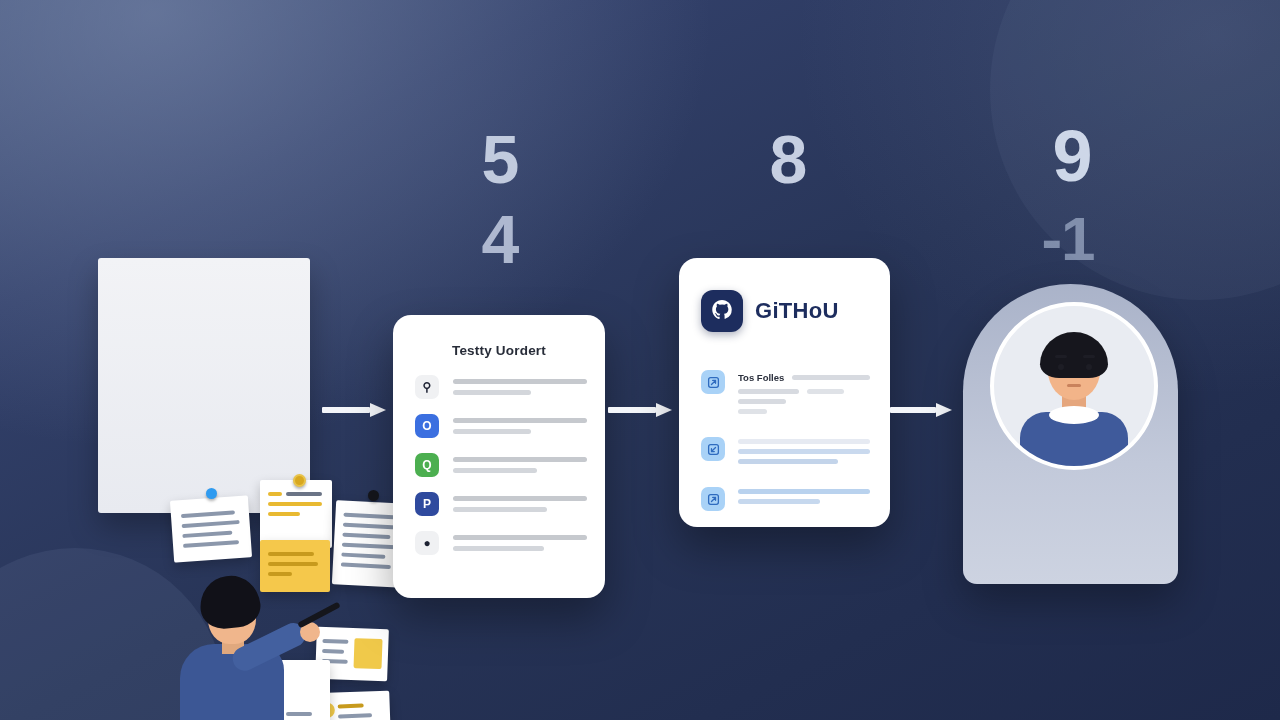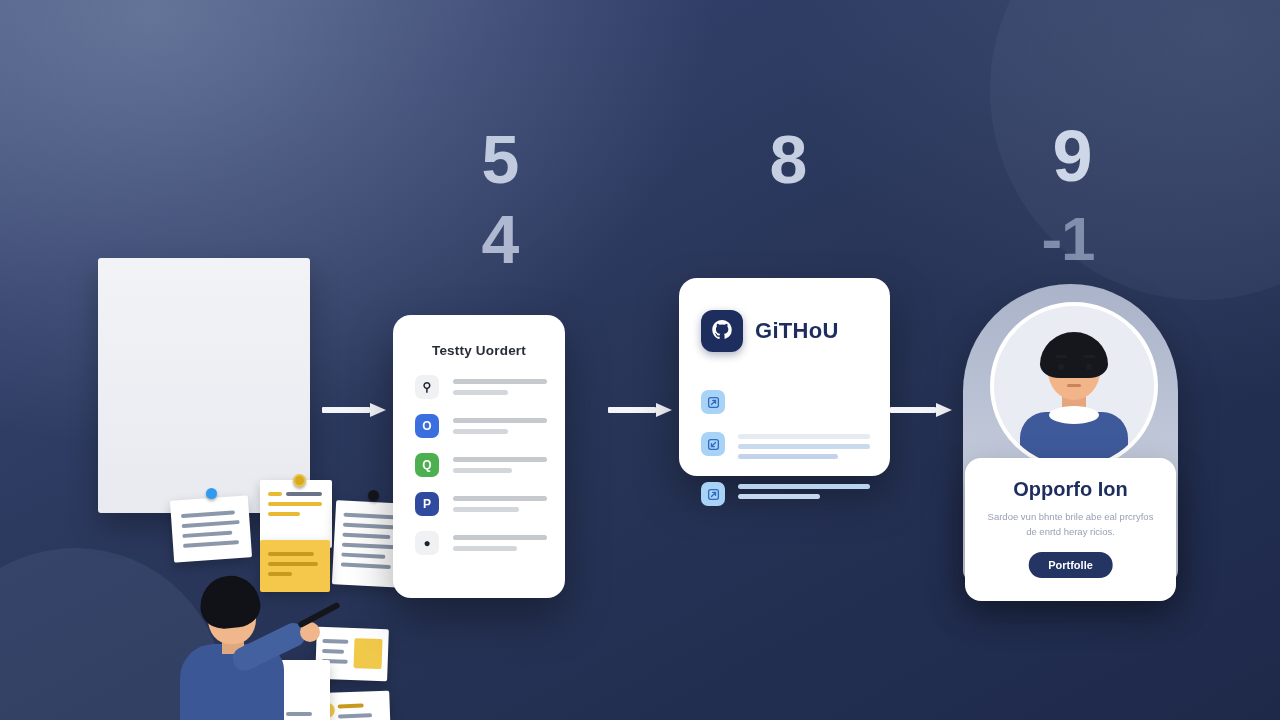--- a/index.html
+++ b/index.html
@@ -87,38 +87,38 @@
   #arrow-3{left:890px;top:403px;width:62px;}
   #arrow-3 .shaft{width:46px;} #arrow-3 .head{left:46px;}
 
   
   .card{
     position:absolute;background:#ffffff;border-radius:18px;
     box-shadow:0 20px 44px rgba(0,0,0,.34);
   }
 
   
-  #card-checklist{left:393px;top:315px;width:172px;height:283px;}
+  #card-checklist{left:393px;top:315px;width:212px;height:283px;}
   #card-checklist .card-title{
     position:absolute;left:0;right:0;top:28px;text-align:center;
     font-size:13.5px;font-weight:700;color:#272c38;letter-spacing:.2px;
   }
   .ck-list{position:absolute;left:22px;top:58px;right:18px;}
   .ck-row{display:flex;align-items:center;height:27px;margin-bottom:12px;}
   .ck-tile{
     width:24px;height:24px;border-radius:7px;flex:0 0 24px;
     display:flex;align-items:center;justify-content:center;
     font-size:12px;font-weight:700;color:#fff;
   }
   .ck-lines{margin-left:14px;flex:1;}
   .ck-l1{height:5px;border-radius:3px;background:#c6c9ce;margin-bottom:6px;}
   .ck-l2{height:5px;border-radius:3px;background:#d3d6db;}
 
   
-  #card-github{left:679px;top:258px;width:211px;height:198px;margin-top:20px;}
+  #card-github{left:679px;top:258px;width:211px;height:269px;}
   .gh-brand{position:absolute;left:22px;top:32px;display:flex;align-items:center;gap:12px;}
   .gh-mark{
     width:42px;height:42px;border-radius:12px;background:#1d2d5e;
     display:flex;align-items:center;justify-content:center;
     box-shadow:0 3px 8px rgba(20,32,70,.35);
   }
   .gh-name{font-size:22px;font-weight:700;color:#1d2d5e;letter-spacing:.3px;}
   .gh-list{position:absolute;left:22px;right:20px;top:112px;}
   .gh-row{display:flex;align-items:flex-start;margin-bottom:18px;}
   .gh-tile{
@@ -304,20 +304,33 @@
       <div class="gh-name">GiTHoU</div>
     </div>
     <div class="gh-list" id="gh-list">
         <div class="gh-row">
           <div class="gh-tile">
             <svg width="13" height="13" viewBox="0 0 16 16">
               <rect x="2" y="2" width="12" height="12" rx="2.5" fill="none" stroke="#2f6bbf" stroke-width="1.6"></rect>
               <path d="M5.5 10.5 10.5 5.5M7 5.5h3.5V9" fill="none" stroke="#2f6bbf" stroke-width="1.6" stroke-linecap="round"></path>
             </svg>
           </div>
+          <div class="gh-body">
+            <div style="display: flex; align-items: center; gap: 8px;">
+              <div class="gh-label" style="margin-bottom: 0px;">Tos Folles</div>
+              <div class="gh-ln" style="flex: 1 1 0%; background: rgb(215, 218, 224); margin-bottom: 0px;"></div>
+            </div>
+            <div style="height: 6px;"></div>
+            <div style="display: flex; gap: 8px;">
+              <div class="gh-ln" style="width: 46%; background: rgb(215, 218, 224);"></div>
+              <div class="gh-ln" style="width: 28%; background: rgb(223, 226, 231);"></div>
+            </div>
+            <div class="gh-ln" style="width: 36%; background: rgb(215, 218, 224);"></div>
+            <div class="gh-ln" style="width: 22%; background: rgb(223, 226, 231);"></div>
+          </div>
         </div>
         <div class="gh-row">
           <div class="gh-tile">
             <svg width="13" height="13" viewBox="0 0 16 16">
               <rect x="2" y="2" width="12" height="12" rx="2.5" fill="none" stroke="#2f6bbf" stroke-width="1.6"></rect>
               <path d="M10.5 5.5 5.5 10.5M9 10.5H5.5V7" fill="none" stroke="#2f6bbf" stroke-width="1.6" stroke-linecap="round"></path>
             </svg>
           </div>
           <div class="gh-body">
             <div class="gh-ln" style="width: 100%; background: rgb(230, 234, 242);"></div>
@@ -352,20 +365,15 @@
       <div class="av-neck"></div>
       <div class="av-collar"></div>
       <div class="av-face"></div>
       <div class="av-hair"></div>
       <div class="av-brow l"></div>
         <div class="av-brow r"></div>
       <div class="av-eye l"></div>
         <div class="av-eye r"></div>
       <div class="av-mouth"></div>
     </div>
-    <div class="pf-card">
-      <div class="pf-title">Opporfo Ion</div>
-      <div class="pf-sub">Sardoe vun bhnte brile abe eal prcryfos de enrtd heray ricios.</div>
-      <button class="pf-btn">Portfolle</button>
-    </div>
   </div>
 
 </div>
 
 </body></html>

